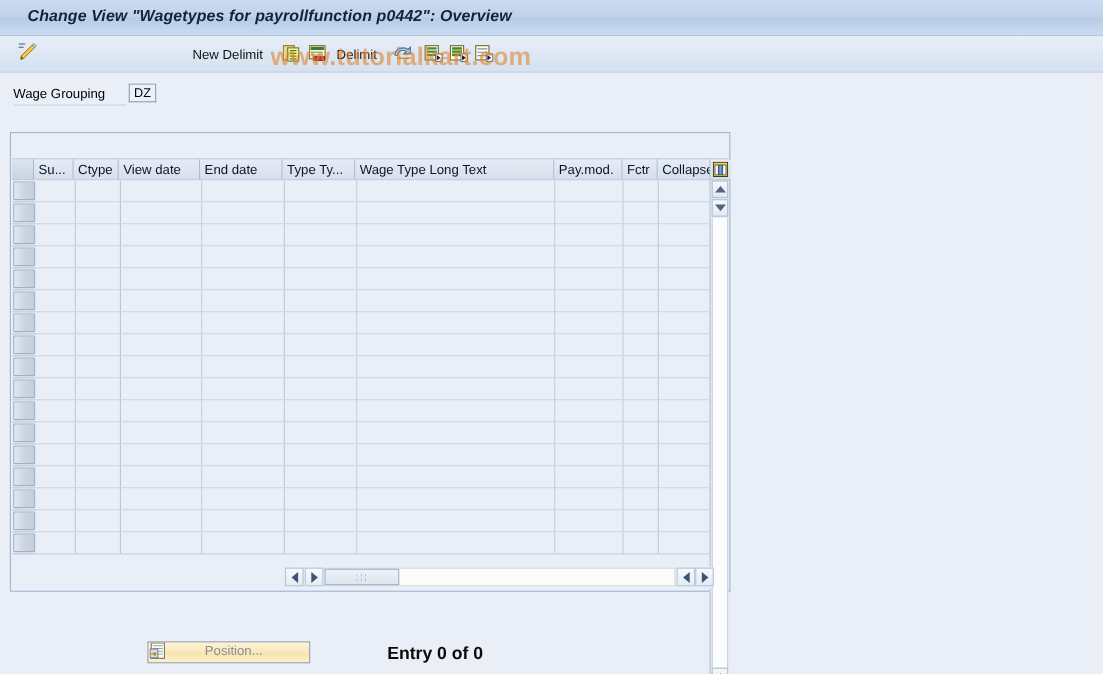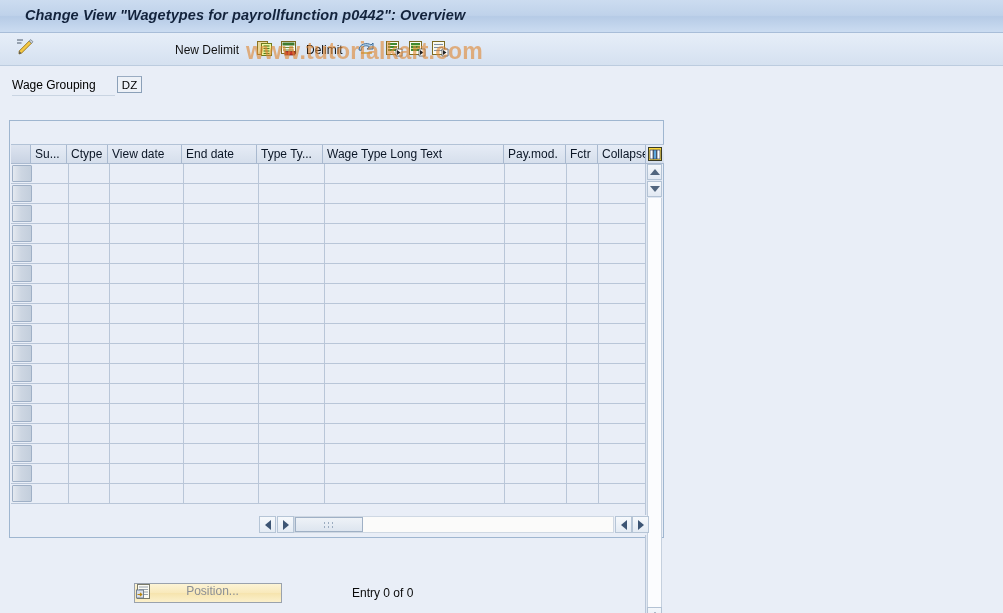--- a/index.html
+++ b/index.html
@@ -291,22 +291,23 @@
   #position-btn .pb-label {
     flex: 1;
     text-align: center;
     font-size: 12px;
     color: #8b8f95;
     padding-right: 8px;
   }
   #entry-count {
     position: absolute;
     left: 352px; top: 586px;
-    font-size: 12px;
+    font-size: 16px;
     color: #0a0a0a;
+    font-weight: bold;
   }
 </style>
 </head>
 <body>
 
 <div id="titlebar">
   <div class="title-text">Change View "Wagetypes for payrollfunction p0442": Overview</div>
 </div>
 
 <div id="toolbar">

